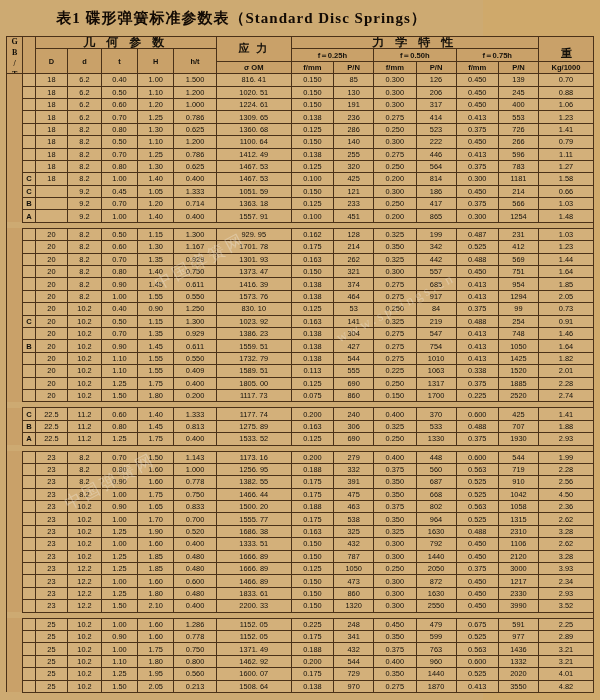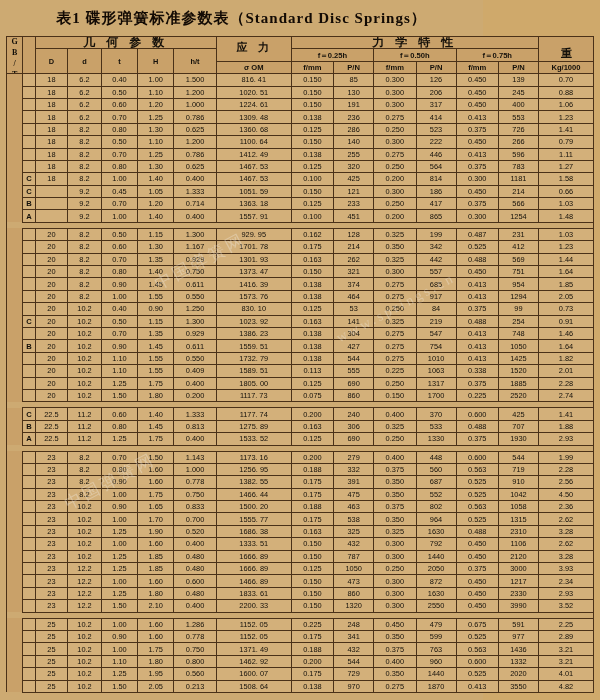--- a/index.html
+++ b/index.html
@@ -63,21 +63,21 @@
     font-size:12px;
     font-weight:bold;
     letter-spacing:4px;
     font-family:"Liberation Serif", serif;
     background:#c9a169;
   }
   .bigh2{
     font-size:11px;
     font-weight:bold;
     letter-spacing:2px;
-    font-family:Liberation Mono, monospace;
+    font-family:Liberation Serif, serif;
     background:#c9a169;
   }
   .vert-weight{
     writing-mode:vertical-rl;
     text-orientation:upright;
     font-size:11px;
     font-weight:bold;
     letter-spacing:3px;
     font-family:"Liberation Serif", serif;
     background:#c9a169;
@@ -210,21 +210,21 @@
             <td>1.06</td>
           </tr>
           <tr>
             <td style="border-top: none; border-bottom: none; background: rgb(201, 161, 105);"></td>
             <td class="grpl"></td>
             <td>18</td>
             <td>6.2</td>
             <td>0.70</td>
             <td>1.25</td>
             <td>0.786</td>
-            <td>1309. 48</td>
+            <td>1309. 65</td>
             <td>0.138</td>
             <td>236</td>
             <td>0.275</td>
             <td>414</td>
             <td>0.413</td>
             <td>553</td>
             <td>1.23</td>
           </tr>
           <tr>
             <td style="border-top: none; border-bottom: none; background: rgb(201, 161, 105);"></td>
@@ -716,21 +716,21 @@
             <td class="grpl"></td>
             <td>23</td>
             <td>8.2</td>
             <td>1.00</td>
             <td>1.75</td>
             <td>0.750</td>
             <td>1466. 44</td>
             <td>0.175</td>
             <td>475</td>
             <td>0.350</td>
-            <td>552</td>
+            <td>668</td>
             <td>0.525</td>
             <td>1042</td>
             <td>4.50</td>
           </tr>
           <tr>
             <td style="border-top: none; border-bottom: none; background: rgb(201, 161, 105);"></td>
             <td class="grpl"></td>
             <td>23</td>
             <td>10.2</td>
             <td>0.90</td>

